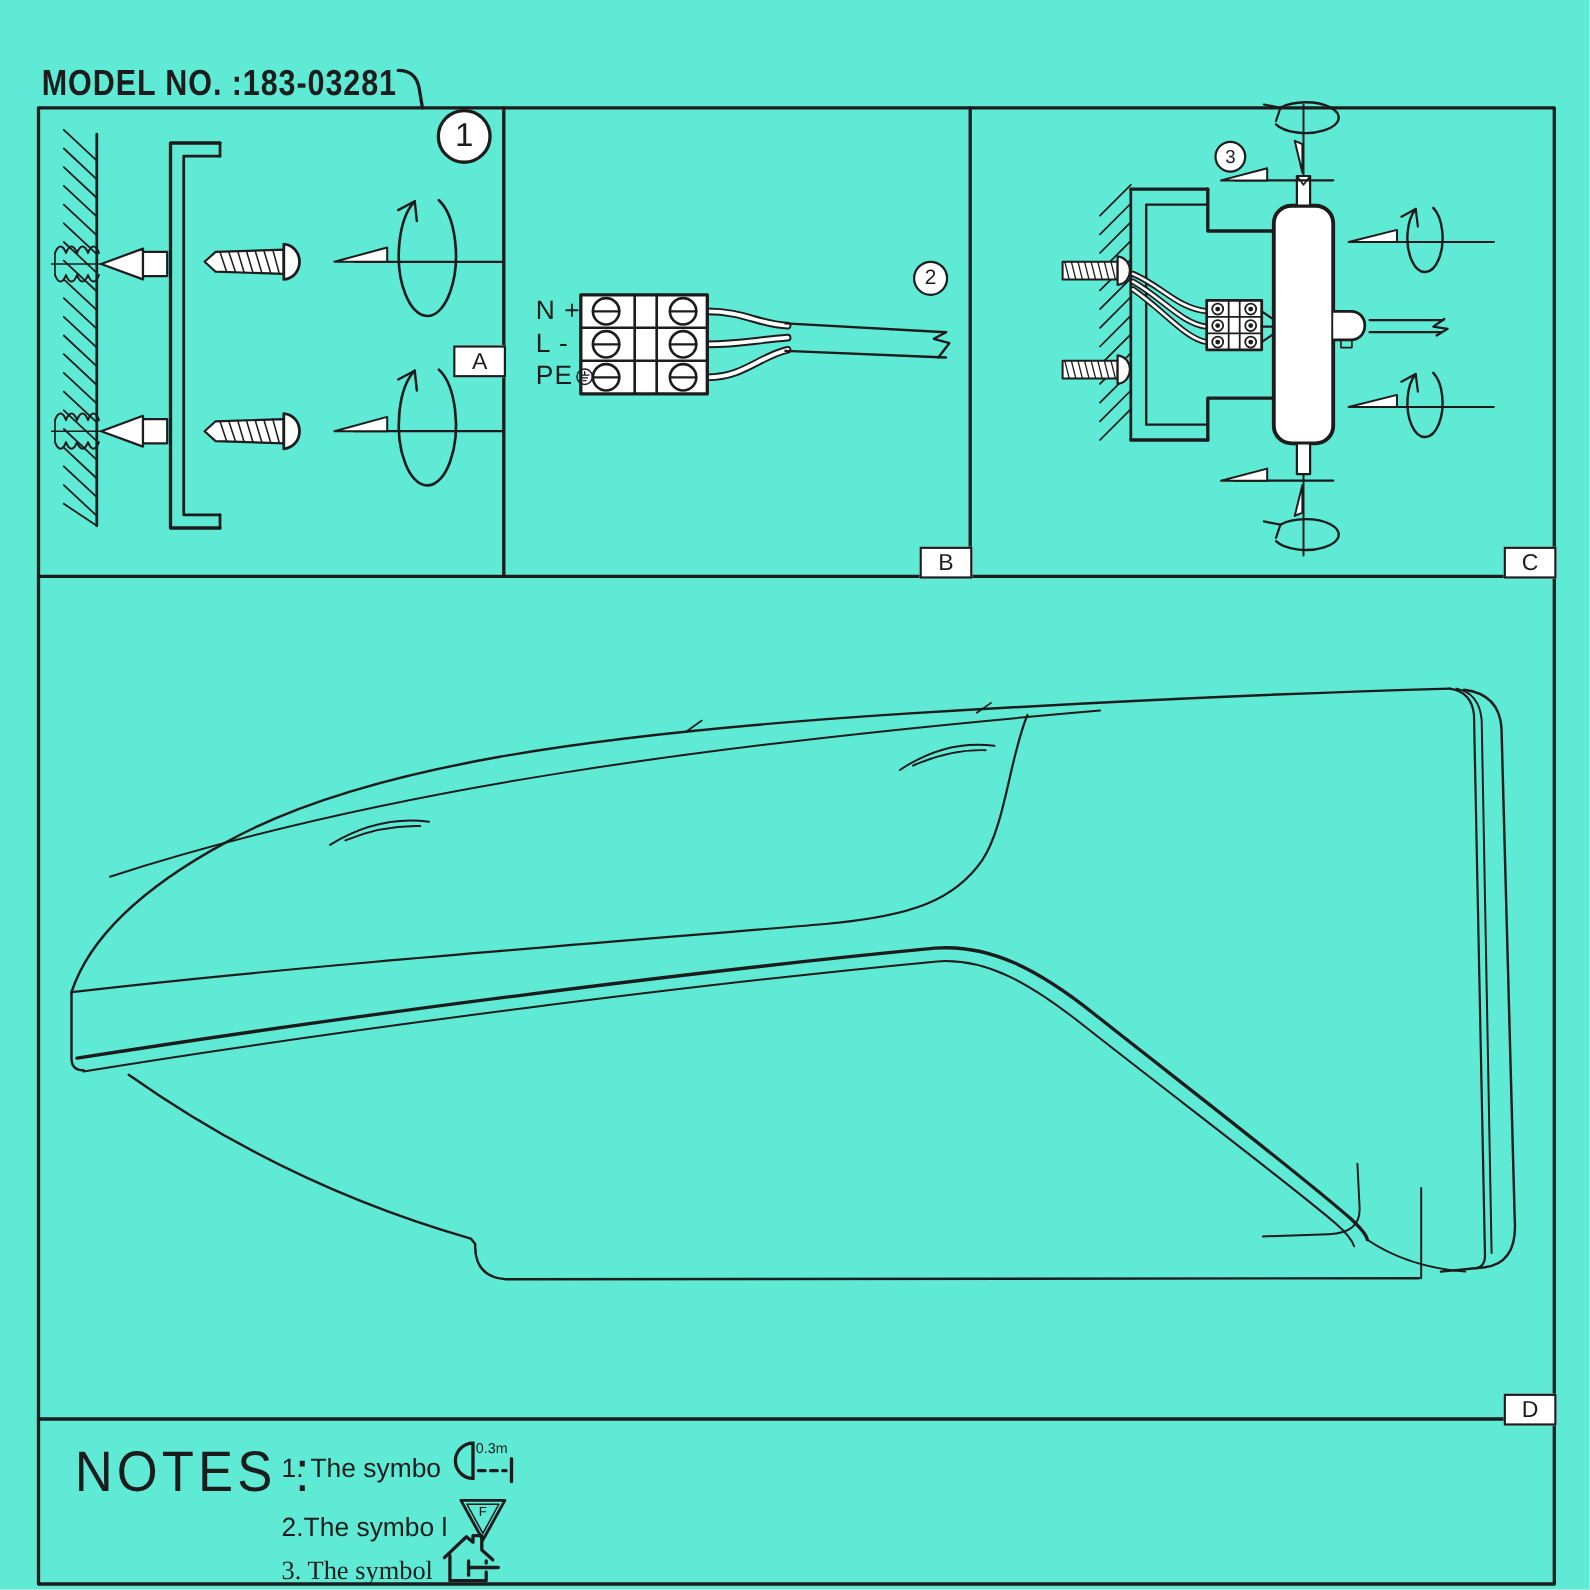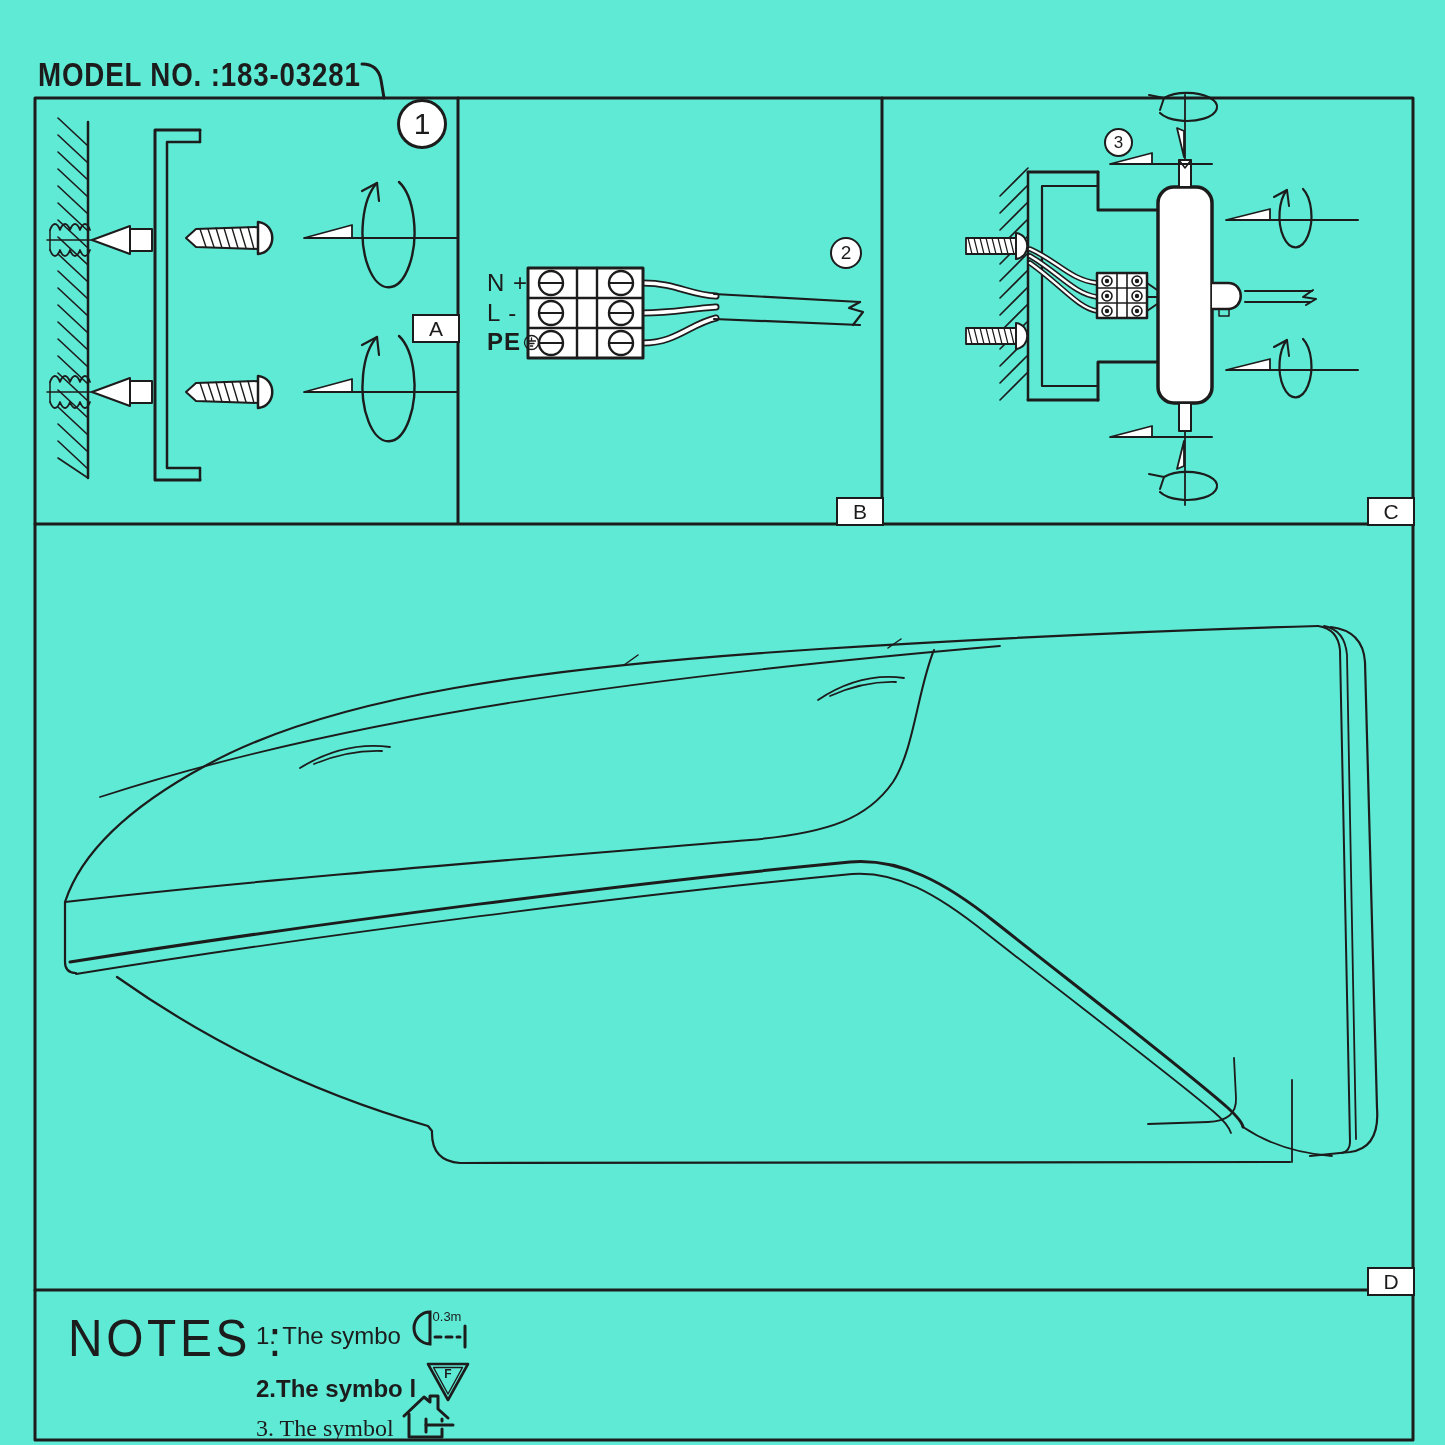--- a/index.html
+++ b/index.html
@@ -17,27 +17,27 @@
   .plabel{position:absolute;width:44px;height:25px;border:2.5px solid #1c1c1c;background:#fff;
           display:flex;align-items:center;justify-content:center;font-size:21px;}
   #labA{left:412px;top:314px;}
   #labB{left:836px;top:497px;}
   #labC{left:1367px;top:497px;}
   #labD{left:1367px;top:1267px;}
   .tlabel{position:absolute;font-size:24px;letter-spacing:1px;white-space:nowrap;
           display:flex;align-items:center;gap:2px;}
   #t0{left:487px;top:269px;}
   #t1{left:487px;top:299px;}
-  #t2{left:487px;top:328px;font-weight:bold;}
+  #t2{left:487px;top:328px;}
   .notes-head{left:68px;top:1308px;font-size:52px;letter-spacing:4px;
               transform:scaleX(.92);transform-origin:left top;white-space:nowrap;}
   .note{position:absolute;left:256px;display:flex;align-items:flex-end;gap:9px;
         font-size:24px;white-space:nowrap;}
   #note1{top:1302px;height:48px;}
-  #note2{top:1355px;height:48px;font-weight:bold;}
+  #note2{top:1355px;height:48px;}
   #note3{top:1394px;height:48px;font-family:Liberation Serif, serif;}
   .noteicon{flex:0 0 auto;}
   .noteicon text{font-family:"Liberation Sans",sans-serif;fill:#1c1c1c;stroke:none;}
 </style>
 </head>
 <body>
 
 <div class="sheet">
 
   <svg class="art" width="1445" height="1445" viewBox="0 0 1445 1445">

